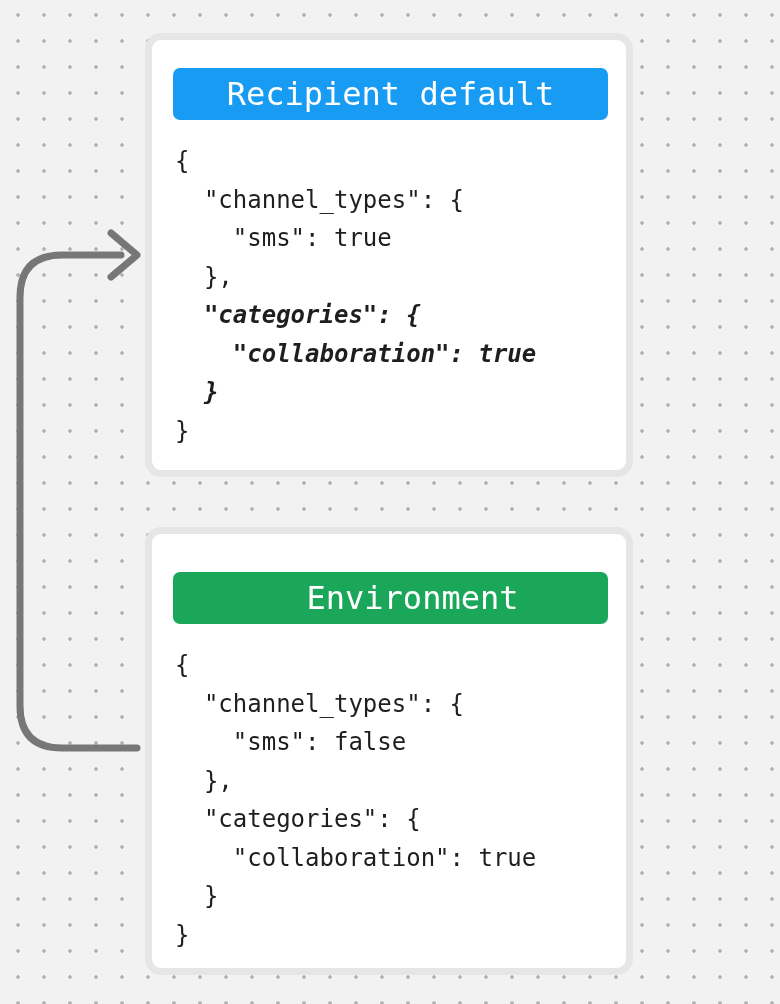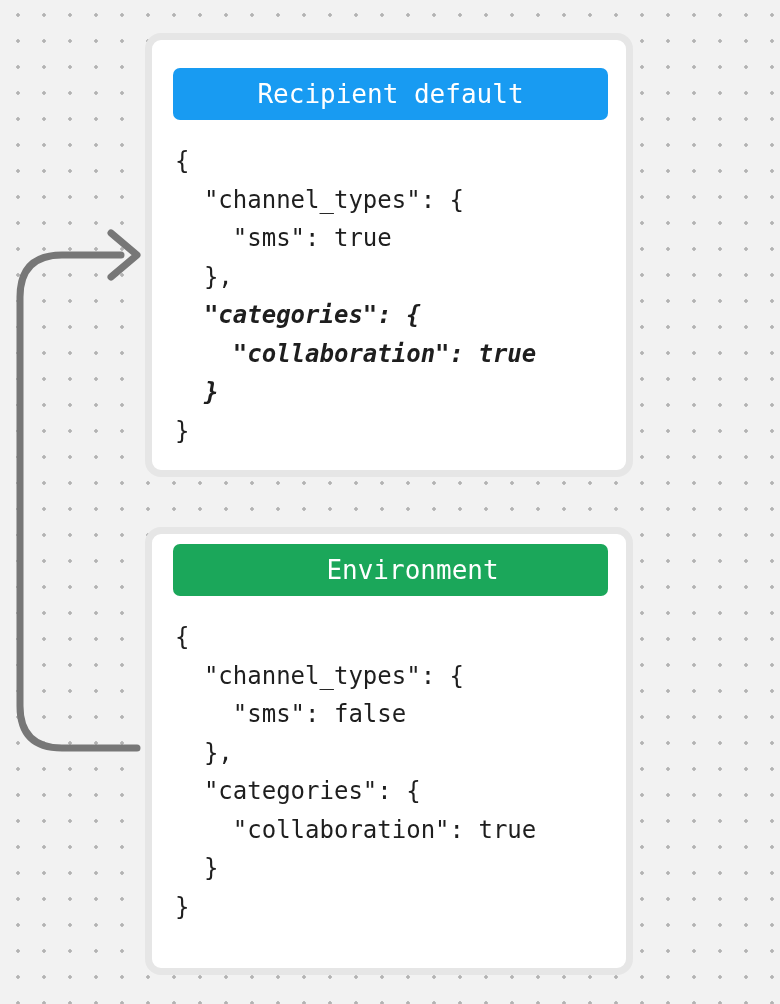--- a/index.html
+++ b/index.html
@@ -44,26 +44,26 @@
     border: 7px solid var(--color-card_ring, #e6e6e6);
     border-radius: 16px;
   }
   .card-top { top: 33px; height: 444px; }
   .card-bottom { top: 527px; height: 448px; }
   .card-header {
     height: 52px;
     margin: 28px 18px 0 21px;
     border-radius: 7px;
     color: #ffffff;
-    font-size: 26px;
+    font-size: 32px;
     line-height: 52px;
     text-align: center;
     white-space: pre;
   }
-  .card-bottom .card-header { margin-top: 10px; padding-left: 44px; }
+  .card-bottom .card-header { margin-top: 38px; padding-left: 44px; }
   .code {
     margin: 22px 0 0 23px;
     padding: 0;
     font-family: inherit;
     font-size: 24px;
     line-height: 38.5px;
     color: var(--color-text, #1e1e1e);
     white-space: pre;
   }
   .code-line { white-space: pre; }

